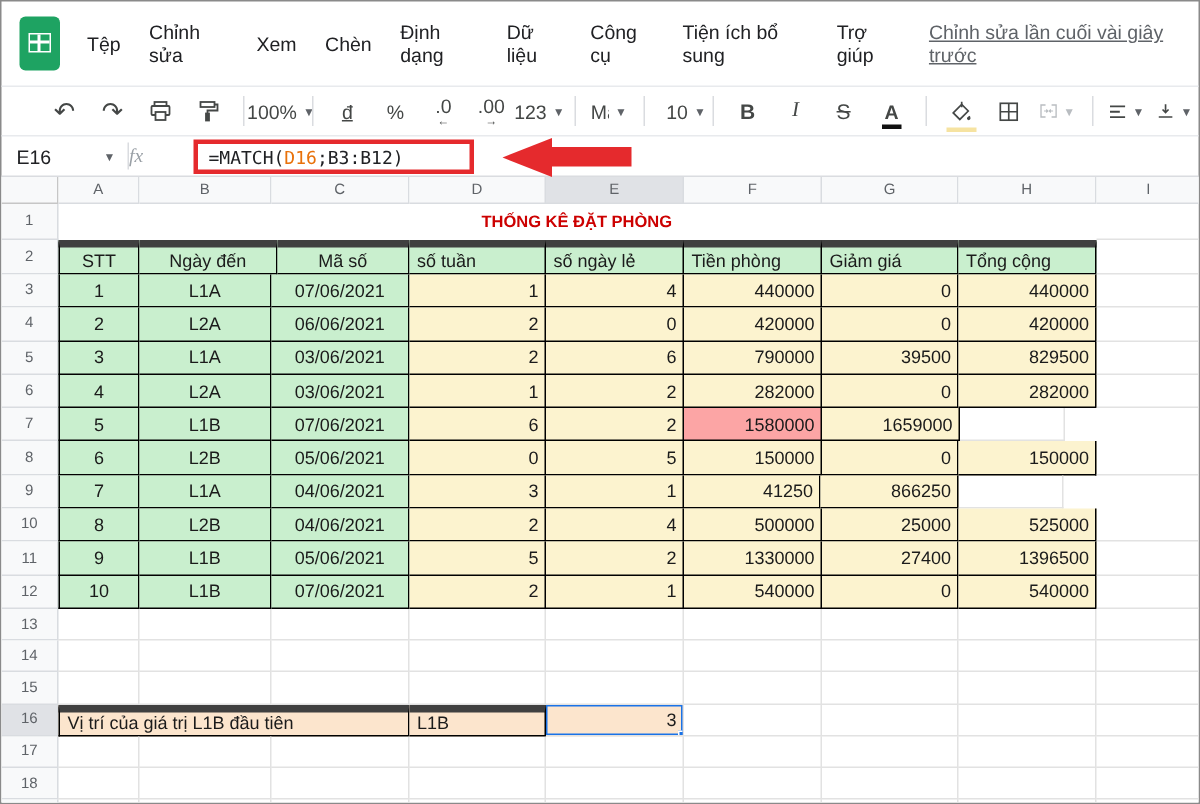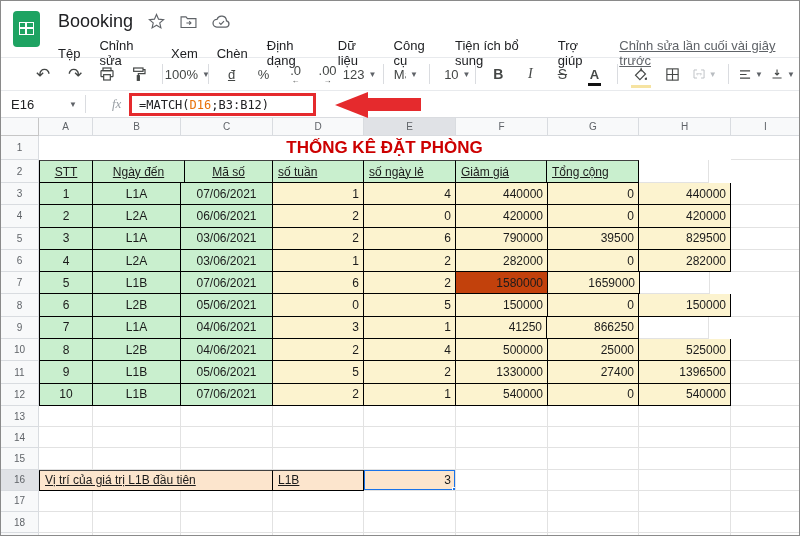--- a/index.html
+++ b/index.html
@@ -42,21 +42,21 @@
   .fillbtn .bar { position:absolute; left:2px; right:2px; bottom:-2px; height:3px; background:#f6e3a1; }
   .fontsel { width:74px; display:flex; align-items:center; }
   .fontsel .fname { width:58px; overflow:hidden; white-space:nowrap; }
   .grayed { color:#b9bdc1; }
 
   
   .formulabar { height:27px; border-bottom:1px solid #dadce0; position:relative; display:flex; align-items:center; }
   .namebox { width:84px; display:flex; align-items:center; padding-left:10px; font-size:13px; color:#202124; height:100%; }
   .namebox .caret { margin-left:auto; margin-right:8px; }
   .fsep { width:1px; height:18px; background:#dadce0; }
-  .fx { font-style:italic; font-family:"Liberation Serif",serif; color:#9aa0a6; font-size:13px; margin-left:26px; }
+  .fx { font-style:italic; font-family:"Liberation Serif",serif; color:#9aa0a6; font-size:13px; margin-left:0; }
   .redbox { position:absolute; left:128px; top:2px; width:187px; height:23px;
     border:3px solid #e52a2d; background:#fff; display:flex; align-items:center; }
   .formula-text { font-family:"DejaVu Sans Mono", monospace; font-size:12px; color:#202124;
     padding-left:7px; white-space:pre; }
   .formula-text .orange { color:#e8710a; }
   .red-arrow { position:absolute; left:334px; top:0px; width:86px; height:27px; display:flex; align-items:center; }
   .red-arrow .head { width:0; height:0; border-top:13px solid transparent; border-bottom:13px solid transparent;
     border-right:33px solid #e52a2d; }
   .red-arrow .tail { width:53px; height:13px; background:#e52a2d; }
 
@@ -65,58 +65,38 @@
   .grow { display:flex; }
   .ch, .rn { background:#f8f9fa; color:#5f6368; font-size:10px; display:flex; align-items:center; justify-content:center;
     border-right:1px solid #d9dce0; border-bottom:1px solid #d9dce0; flex:0 0 auto; }
   .hl { background:#e0e2e6; }
   .corner { border-right:1px solid #c6c6c6; border-bottom:1px solid #c6c6c6; }
   .c { flex:0 0 auto; height:100%; border-right:1px solid #e2e2e2; border-bottom:1px solid #e2e2e2;
     font-size:12px; color:#1b1b1b; display:flex; align-items:center; overflow:hidden; white-space:nowrap; position:relative; }
   .ctr { justify-content:center; }
   .rgt { justify-content:flex-end; padding-right:4px; }
   .lft { justify-content:flex-start; padding-left:5px;text-align:center; }
-  .bt { border-top:1px solid #404040;text-decoration:underline; }
+  .bt { border-top:5px solid #404040; }
   .bl { border-left:1px solid #000; }
   .bb { border-bottom-color:#000; }
   .br { border-right-color:#000; }
-  .title-cell { justify-content:center; font-weight:bold; font-size:17px; border-bottom-color:transparent; border-right-color:transparent; }
+  .title-cell { justify-content:center; font-weight:bold; font-size:11px; border-bottom-color:transparent; border-right-color:transparent; }
   .selbox { position:absolute; left:-1px; top:-1px; right:-1px; bottom:-1px; border:2px solid #1a73e8; pointer-events:none; }
   .handle { position:absolute; right:-3px; bottom:-3px; width:6px; height:6px; background:#1a73e8; border:1px solid #fff; z-index:3; }
 </style>
 </head>
 <body>
 
 <div class="window">
 
   <div class="topbar">
     <div class="logo">
       <div class="grid-glyph"></div>
     </div>
     <div class="title-block">
-      <div class="title-row">
-        <span class="doc-title">Boooking</span>
-        <span class="ticon">
-          <svg width="17" height="17" viewBox="0 0 24 24" fill="none" stroke="#5f6368" stroke-width="1.6">
-            <path d="M12 17.3l-6.2 3.7 1.6-7-5.4-4.7 7.1-.6L12 2l2.9 6.7 7.1.6-5.4 4.7 1.6 7z"></path>
-          </svg>
-        </span>
-        <span class="ticon">
-          <svg width="17" height="15" viewBox="0 0 24 20" fill="none" stroke="#5f6368" stroke-width="1.6">
-            <path d="M1.5 3.5h7l2 2.5h12v12.5h-21z"></path>
-            <path d="M9 12h6M13 9.5L15.5 12 13 14.5" stroke-width="1.5"></path>
-          </svg>
-        </span>
-        <span class="ticon">
-          <svg width="19" height="15" viewBox="0 0 24 18" fill="none" stroke="#5f6368" stroke-width="1.6">
-            <path d="M6 16h11.5a4 4 0 0 0 .8-7.9A6.2 6.2 0 0 0 6.3 6.3 4.8 4.8 0 0 0 6 16z"></path>
-            <path d="M9 10.5l2.2 2.2 4-4.2" stroke-width="1.5"></path>
-          </svg>
-        </span>
-      </div>
       <div class="menu-row">
         <span class="mitem">Tệp</span>
         <span class="mitem">Chỉnh sửa</span>
         <span class="mitem">Xem</span>
         <span class="mitem">Chèn</span>
         <span class="mitem">Định dạng</span>
         <span class="mitem">Dữ liệu</span>
         <span class="mitem">Công cụ</span>
         <span class="mitem">Tiện ích bổ sung</span>
         <span class="mitem">Trợ giúp</span>
@@ -258,20 +238,21 @@
         <div class="c title-cell" style="width: 692px; color: rgb(204, 0, 0);">THỐNG KÊ ĐẶT PHÒNG</div>
         <div class="c" style="width: 70px;"></div>
       </div>
       <div class="grow" style="height: 23px;">
         <div class="rn" style="width: 38px;">2</div>
         <div class="c bt bb br bl ctr" style="width: 54px; background: rgb(201, 239, 206);">STT</div>
         <div class="c bt bb br ctr" style="width: 92px; background: rgb(201, 239, 206);">Ngày đến</div>
         <div class="c bt bb br ctr" style="width: 88px; background: rgb(201, 239, 206);">Mã số</div>
         <div class="c bt bb br lft" style="width: 91px; background: rgb(201, 239, 206);">số tuần</div>
         <div class="c bt bb br lft" style="width: 92px; background: rgb(201, 239, 206);">số ngày lẻ</div>
+        <div class="c bt bb br lft" style="width: 92px; background: rgb(201, 239, 206);">Tiền phòng</div>
         <div class="c bt bb br lft" style="width: 91px; background: rgb(201, 239, 206);">Giảm giá</div>
         <div class="c bt bb br lft" style="width: 92px; background: rgb(201, 239, 206);">Tổng cộng</div>
         <div class="c" style="width: 70px;"></div>
       </div>
       <div class="grow" style="height: 22.3px;">
         <div class="rn" style="width: 38px;">3</div>
         <div class="c bb br bl ctr" style="width: 54px; background: rgb(201, 239, 206);">1</div>
         <div class="c bb br ctr" style="width: 88px; background: rgb(201, 239, 206);">L1A</div>
         <div class="c bb br ctr" style="width: 92px; background: rgb(201, 239, 206);">07/06/2021</div>
         <div class="c bb br rgt" style="width: 91px; background: rgb(252, 243, 207);">1</div>
@@ -317,21 +298,21 @@
         <div class="c bb br rgt" style="width: 92px; background: rgb(252, 243, 207);">282000</div>
         <div class="c" style="width: 70px;"></div>
       </div>
       <div class="grow" style="height: 22.3px;">
         <div class="rn" style="width: 38px;">7</div>
         <div class="c bb br bl ctr" style="width: 54px; background: rgb(201, 239, 206);">5</div>
         <div class="c bb br ctr" style="width: 88px; background: rgb(201, 239, 206);">L1B</div>
         <div class="c bb br ctr" style="width: 92px; background: rgb(201, 239, 206);">07/06/2021</div>
         <div class="c bb br rgt" style="width: 91px; background: rgb(252, 243, 207);">6</div>
         <div class="c bb br rgt" style="width: 92px; background: rgb(252, 243, 207);">2</div>
-        <div class="c bb br rgt" style="width: 92px; background: #c2410c; text-align: center;">1580000</div>
+        <div class="c bb br rgt" style="width: 92px; background: #fca5a5; text-align: center;">1580000</div>
         <div class="c bb br rgt" style="width: 92px; background: rgb(252, 243, 207);">1659000</div>
         <div class="c" style="width: 70px;"></div>
       </div>
       <div class="grow" style="height: 22.3px;">
         <div class="rn" style="width: 38px;">8</div>
         <div class="c bb br bl ctr" style="width: 54px; background: rgb(201, 239, 206);">6</div>
         <div class="c bb br ctr" style="width: 88px; background: rgb(201, 239, 206);">L2B</div>
         <div class="c bb br ctr" style="width: 92px; background: rgb(201, 239, 206);">05/06/2021</div>
         <div class="c bb br rgt" style="width: 91px; background: rgb(252, 243, 207);">0</div>
         <div class="c bb br rgt" style="width: 92px; background: rgb(252, 243, 207);">5</div>

